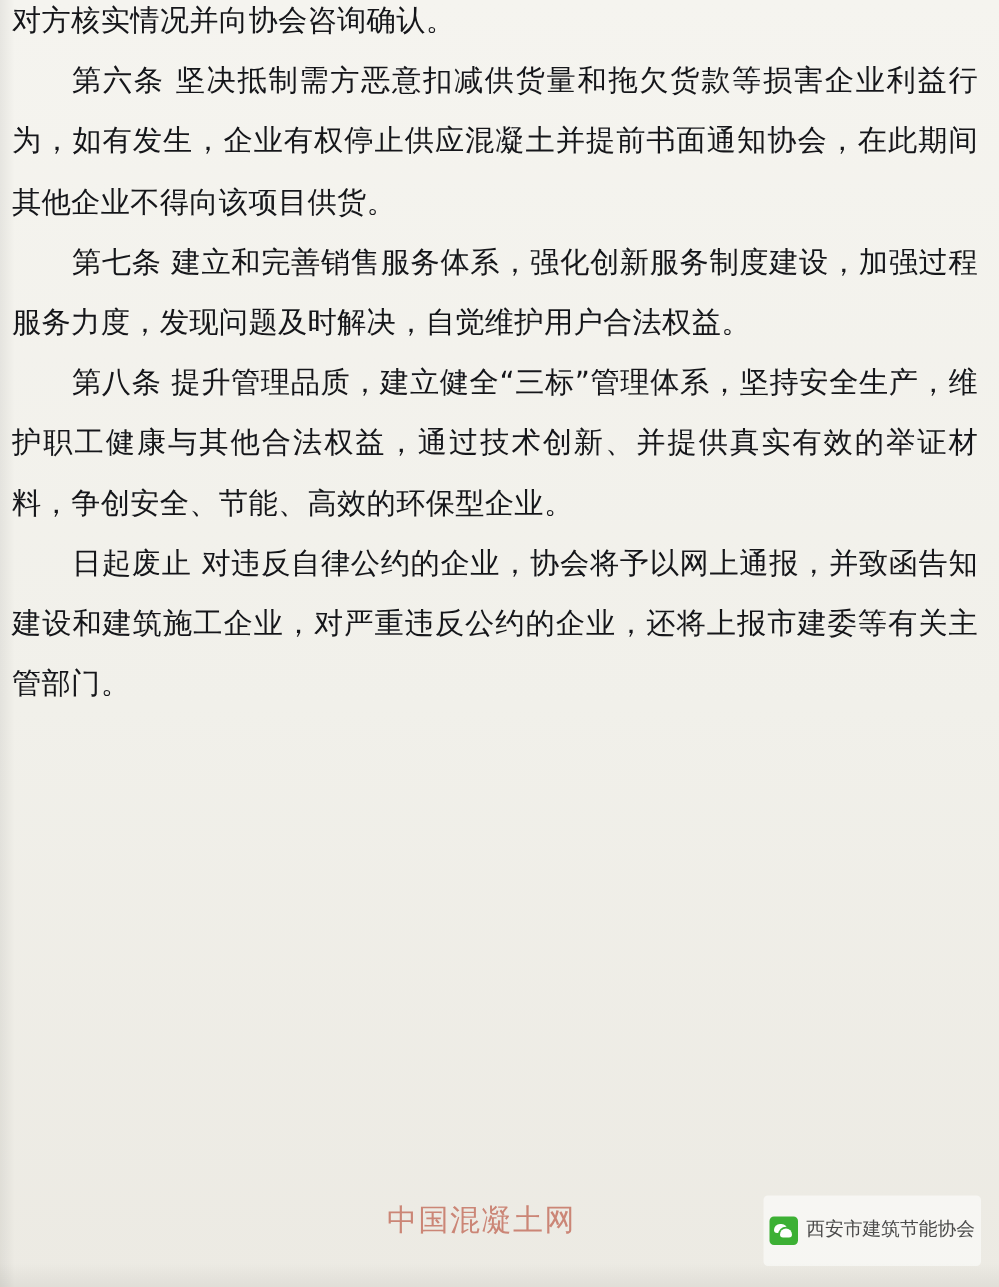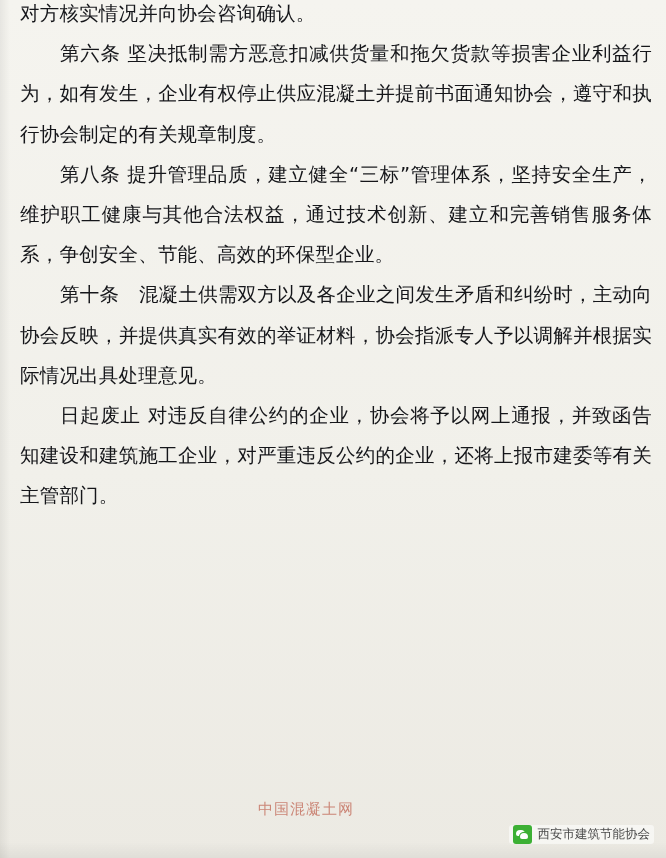--- a/index.html
+++ b/index.html
@@ -18,21 +18,21 @@
     position: absolute;
     inset: 0;
     background: linear-gradient(180deg, #f5f4ef 0%, #f1f0ea 55%, #eceae3 100%);
     overflow: hidden;
   }
   .doc-body {
     position: absolute;
     left: 0;
     top: 0;
     width: 666px;
-    padding: 0 14px 0 20px;
+    padding: 0 14px 0 8px;
     box-sizing: border-box;
   }
   .para {
     color: #15161a;
     font-size: 19.5px;
     line-height: 40.2px;
     letter-spacing: 0.2px;
     text-align: justify;
     text-justify: inter-ideograph;
     margin: 0;
@@ -42,36 +42,35 @@
   .para.first {
     margin-top: -6px;
   }
   .indent {
     text-indent: 40px;
   }
   .watermark-center {
     position: absolute;
     left: 258px;
     top: 800px;
-    font-size: 15px;
+    font-size: 20px;
     color: #c4705f;
     opacity: 0.82;
     letter-spacing: 1px;
     font-family: Liberation Serif, serif;
     white-space: nowrap;
   }
   .badge {
     position: absolute;
     right: 12px;
     bottom: 14px;
     display: flex;
-    align-items: center;
     gap: 6px;
     background: rgba(255,255,255,0.55);
-    padding: 0 4px;
+    padding: 14px 4px;
     border-radius: 3px;
   }
   .badge-icon {
     width: 19px;
     height: 19px;
     border-radius: 3px;
     background: #3cb034;
     position: relative;
     flex: 0 0 auto;
   }
@@ -116,23 +115,23 @@
     pointer-events: none;
   }
 </style>
 </head>
 <body>
 
 <div class="page">
 
   <div class="doc-body">
     <p class="para first">对方核实情况并向协会咨询确认。</p>
-    <p class="para indent">第六条 坚决抵制需方恶意扣减供货量和拖欠货款等损害企业利益行为，如有发生，企业有权停止供应混凝土并提前书面通知协会，遵守和执行协会制定的有关规章制度。</p>
-    <p class="para indent">第八条 提升管理品质，建立健全“三标”管理体系，坚持安全生产，维护职工健康与其他合法权益，通过技术创新、建立和完善销售服务体系，争创安全、节能、高效的环保型企业。</p>
-    <p class="para indent">第十条　混凝土供需双方以及各企业之间发生矛盾和纠纷时，主动向协会反映，并提供真实有效的举证材料，协会指派专人予以调解并根据实际情况出具处理意见。</p>
+    <p class="para indent">第六条 坚决抵制需方恶意扣减供货量和拖欠货款等损害企业利益行为，如有发生，企业有权停止供应混凝土并提前书面通知协会，在此期间其他企业不得向该项目供货。</p>
+    <p class="para indent">第七条 建立和完善销售服务体系，强化创新服务制度建设，加强过程服务力度，发现问题及时解决，自觉维护用户合法权益。</p>
+    <p class="para indent">第八条 提升管理品质，建立健全“三标”管理体系，坚持安全生产，维护职工健康与其他合法权益，通过技术创新、并提供真实有效的举证材料，争创安全、节能、高效的环保型企业。</p>
     <p class="para indent">日起废止 对违反自律公约的企业，协会将予以网上通报，并致函告知建设和建筑施工企业，对严重违反公约的企业，还将上报市建委等有关主管部门。</p>
   </div>
 
   <div class="watermark-center">中国混凝土网</div>
 
   <div class="badge">
     <span class="badge-icon"></span>
     <span class="badge-text">西安市建筑节能协会</span>
   </div>
 

